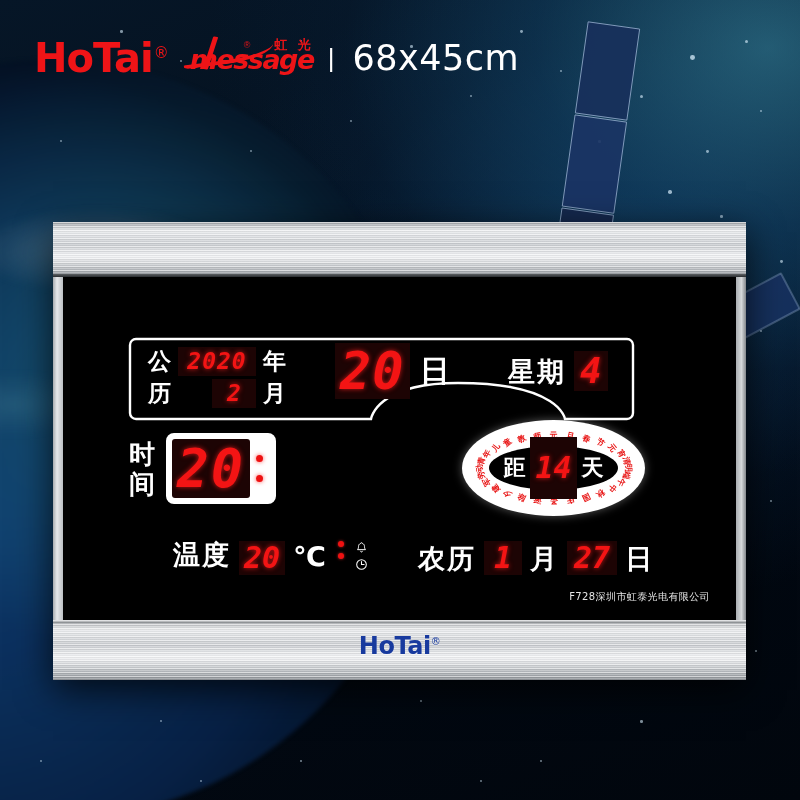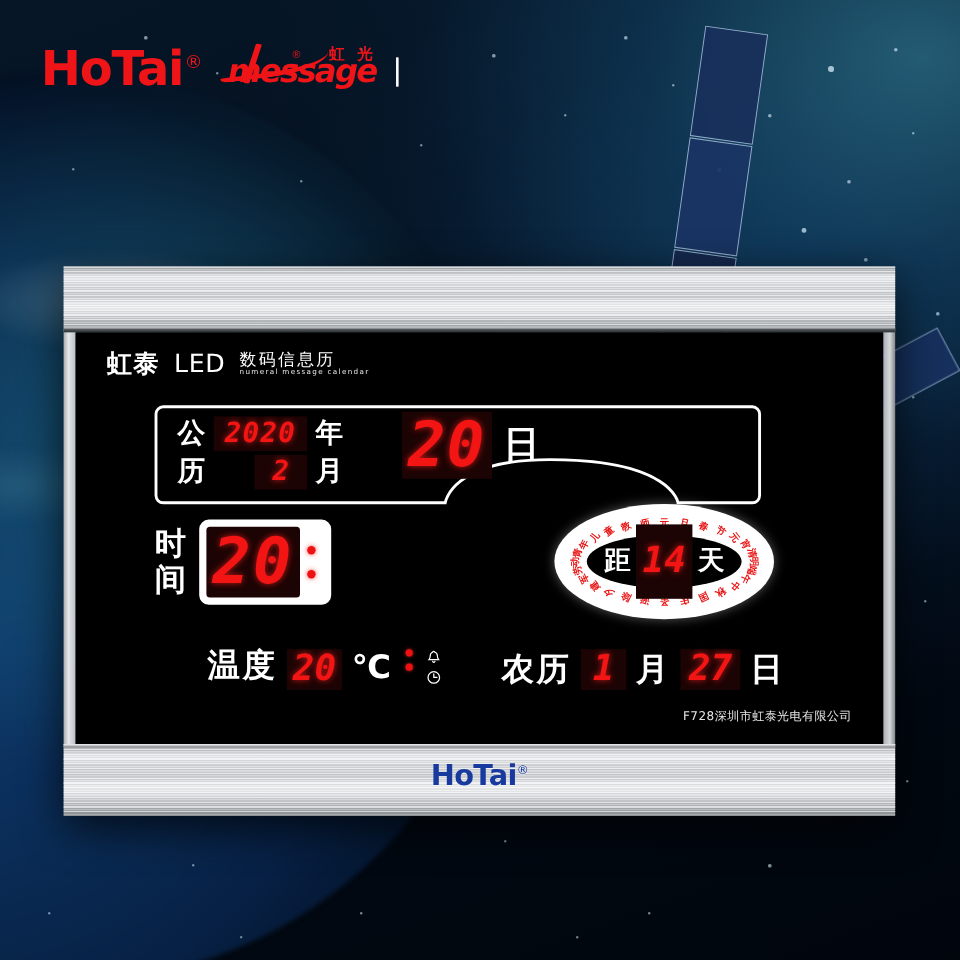--- a/index.html
+++ b/index.html
@@ -479,42 +479,35 @@
 
     <div class="hg-logo">
       <div class="hg-swoosh"></div>
       <div class="hg-tick"></div>
       <div class="hg-script">message</div>
       <div class="hg-reg">®</div>
       <div class="hg-cn">虹 光</div>
     </div>
 
     <div class="size-sep">|</div>
+    <div class="size-txt">68x45cm</div>
   </div>
 
   <div class="device">
 
     <div class="frame-top brushed"></div>
     <div class="frame-left"></div>
     <div class="frame-right"></div>
 
     <div class="frame-bottom brushed">
       <div class="bottom-logo"><span>HoTai</span><span class="reg">®</span></div>
     </div>
 
     <div class="screen">
 
-      <div class="scr-head">
-        <span class="cn">虹泰</span>
-        <span class="led">LED</span>
-        <span class="sub">
-          <span class="t1">数码信息历</span>
-          <span class="t2">numeral message calendar</span>
-        </span>
-      </div>
 
       <div class="date-panel">
         <svg class="dp-border" width="507" height="84" viewBox="0 0 507 84">
           <path d="M8,2 H499 A6,6 0 0 1 505,8 V76 A6,6 0 0 1 499,82 H437
                    C437,82 432,46 330,46 C248,46 243,82 243,82
                    H8 A6,6 0 0 1 2,76 V8 A6,6 0 0 1 8,2 Z" fill="none" stroke="#ffffff" stroke-width="2.4"></path>
         </svg>
 
         <div class="dp-inner">
 
@@ -529,20 +522,24 @@
               <span class="seg mo">2</span>
               <span class="lbl sfx">月</span>
             </div>
           </div>
 
           <div class="day-block">
             <span class="seg day-num">20</span>
             <span class="lbl">日</span>
           </div>
 
+          <div class="week-block">
+            <span class="lbl">星期</span>
+            <span class="seg week-num">4</span>
+          </div>
 
         </div>
       </div>
 
       <div class="time-block">
         <span class="lbl time-lbl">
           <span>时</span>
           <span>间</span>
         </span>
         <span class="time-box">

